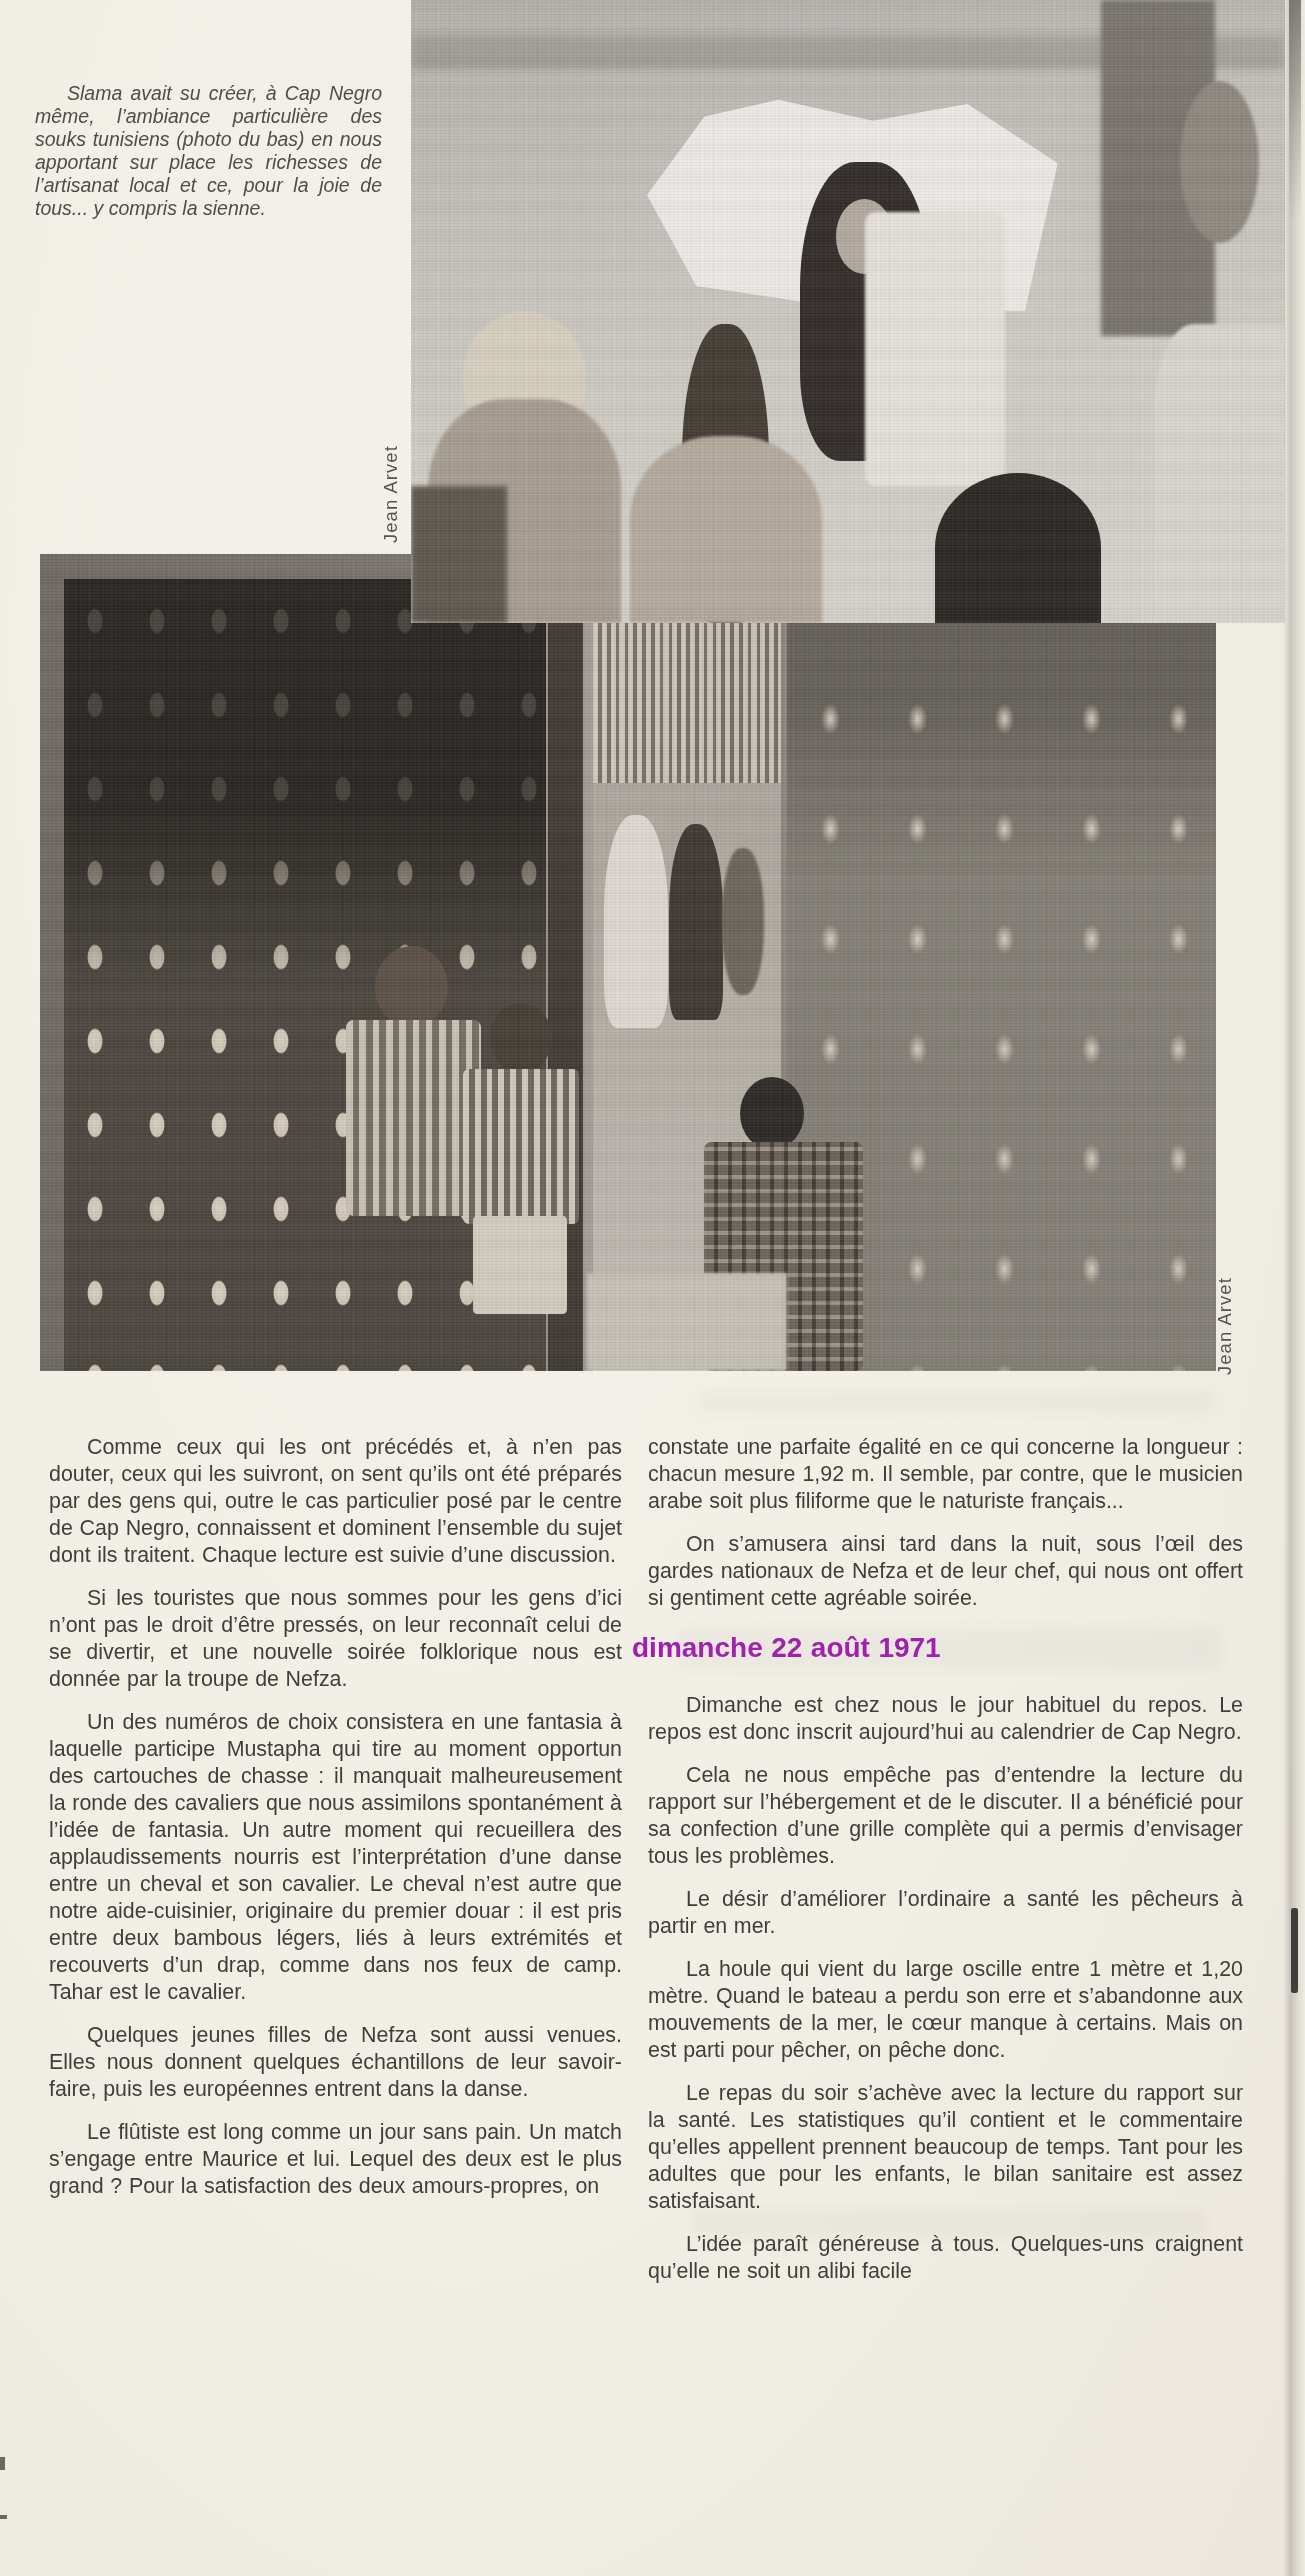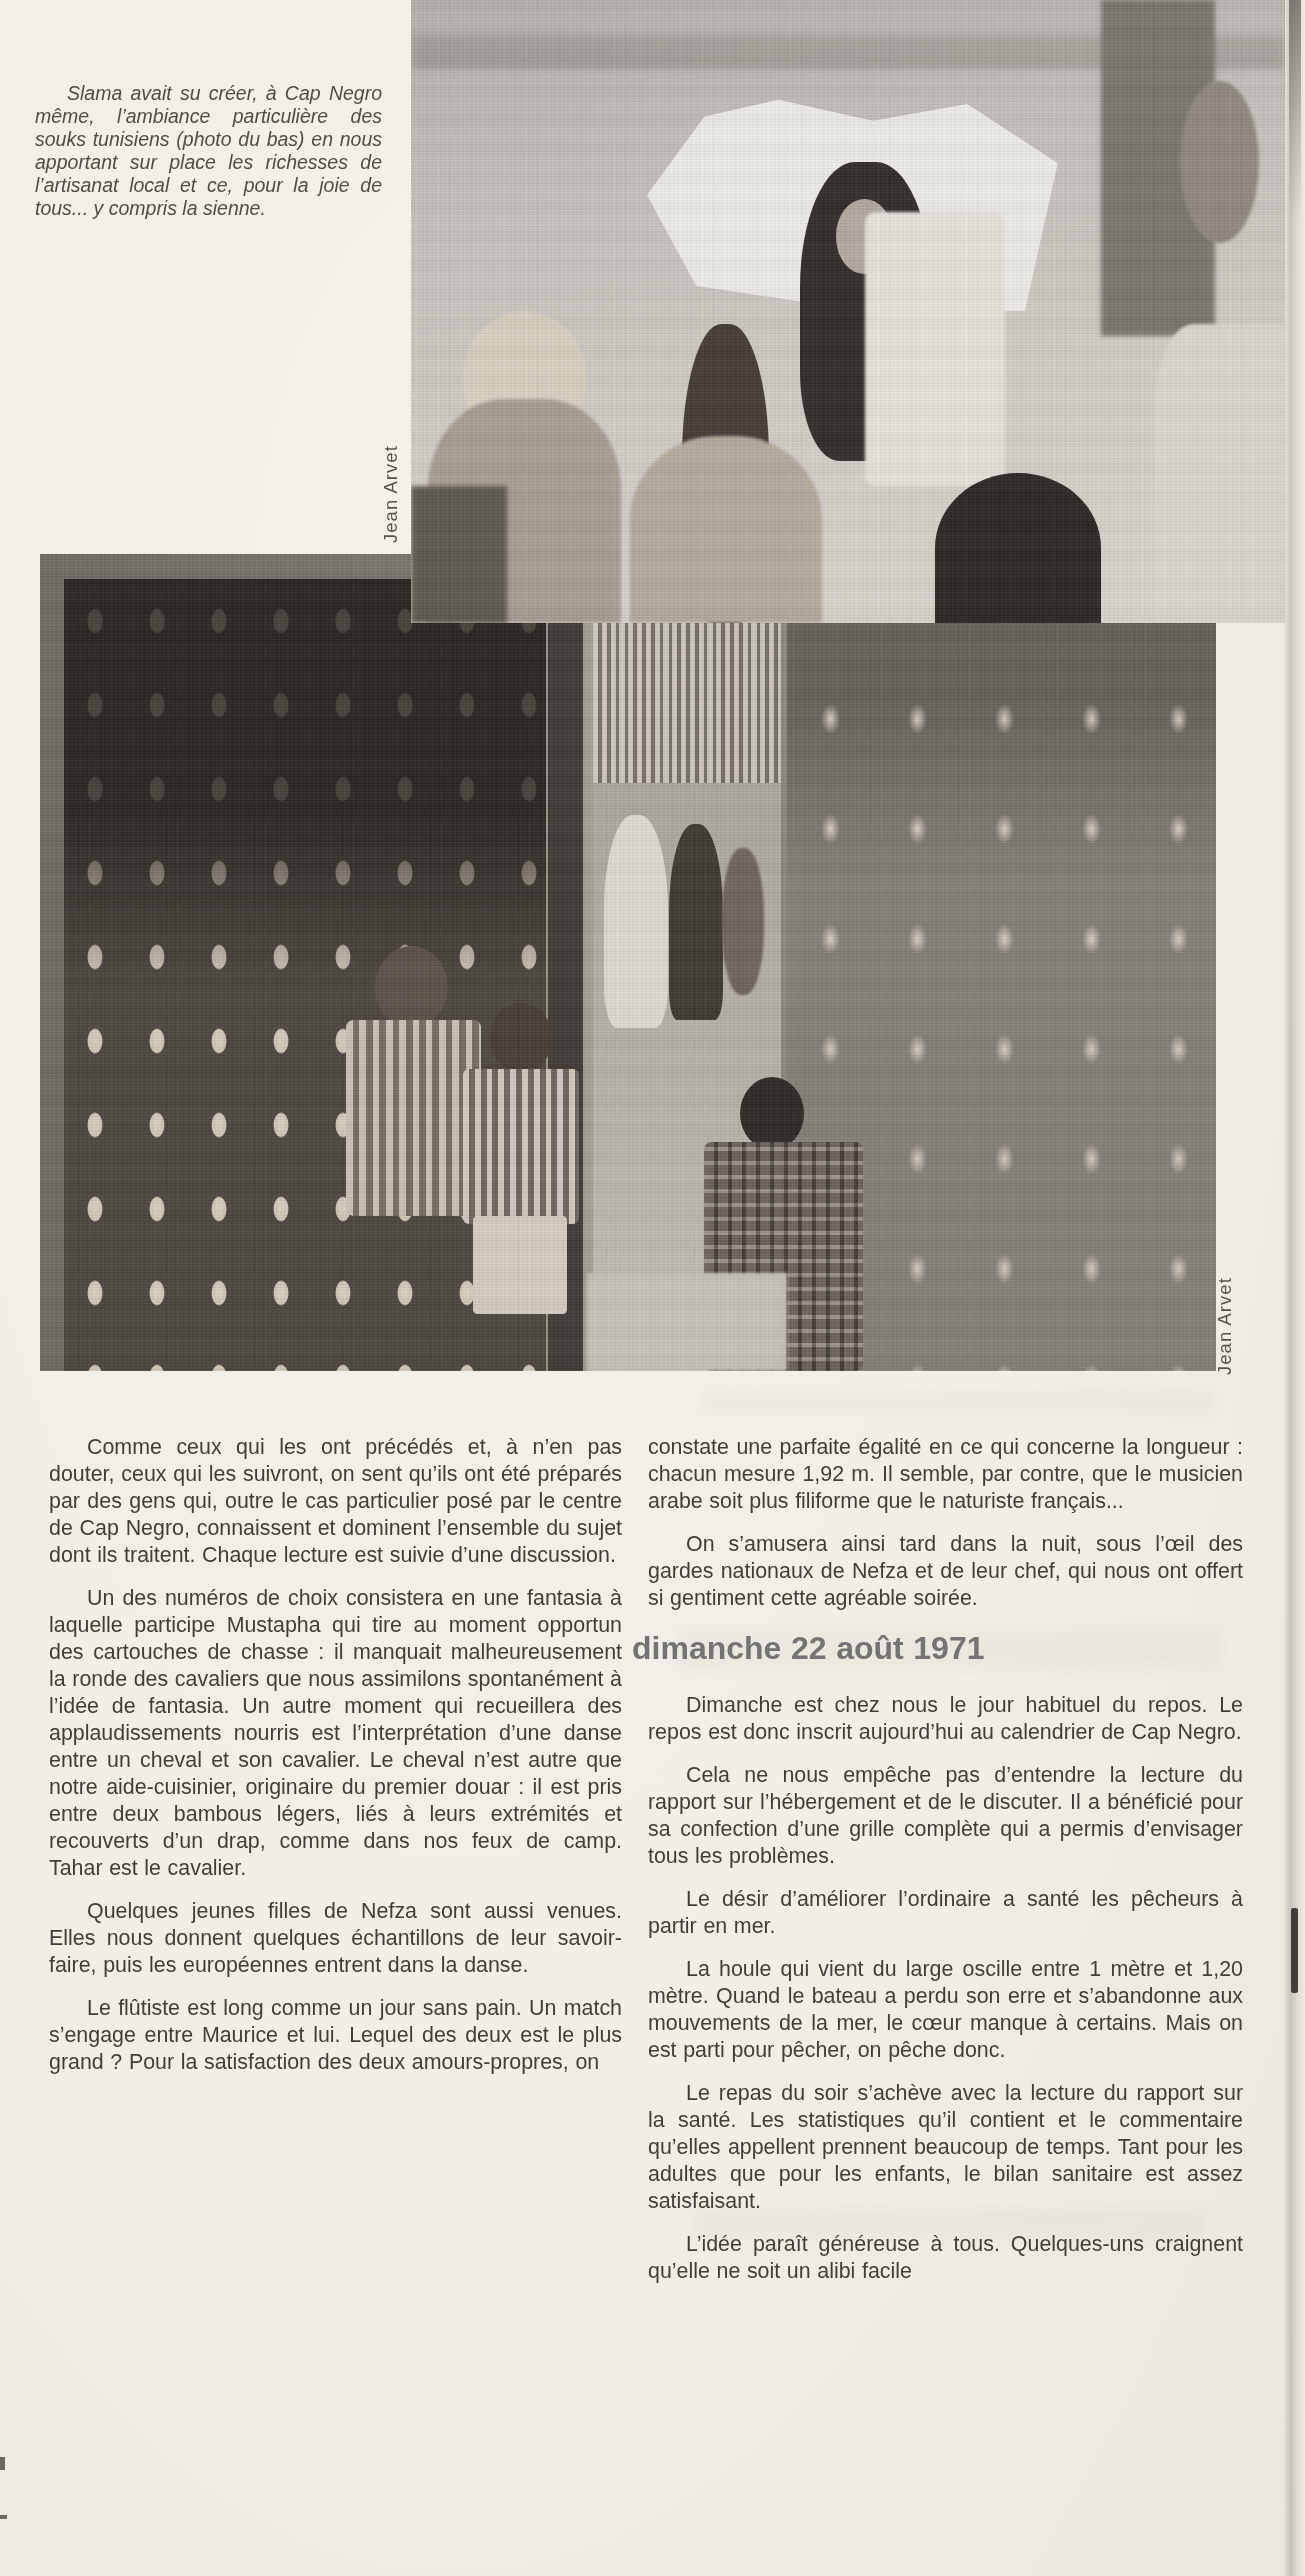--- a/index.html
+++ b/index.html
@@ -103,22 +103,22 @@
   .column{
     position:absolute;top:1418px;
     font-size:21.4px;line-height:27px;text-align:justify;
     hyphens:auto;-webkit-hyphens:auto;word-spacing:0.7px;color:#413e3a;
   }
   #col-left{left:33px;width:605px;height:1158px;overflow:hidden;}
   #col-right{left:632px;width:627px;height:1158px;overflow:hidden;}
   .column p{margin:16px;text-indent:38px;}
   .column p.cont{text-indent:0;}
   .date-heading{
-    margin:19px 0 26.5px 0;font-size:32px;line-height:34px;font-weight:700;
-    color:#737373;letter-spacing:0;text-align:left;
+    margin:19px 0 26.5px 0;font-size:28px;line-height:34px;font-weight:700;
+    color:#a21caf;letter-spacing:0;text-align:left;
   }
   
   .edge-band{
     position:absolute;right:0;top:0;width:22px;height:2576px;z-index:6;
     background:linear-gradient(90deg, rgba(0,0,0,0) 0%, rgba(110,106,100,.30) 35%, #ddd9d0 62%, #eeebe3 100%);
   }
   .edge-band-top{
     position:absolute;right:4.4px;top:0;width:11.8px;height:221px;z-index:7;
     background:linear-gradient(180deg, rgba(95,92,88,.75) 0%, rgba(95,92,88,.25) 60%, rgba(95,92,88,0) 100%);
     filter:blur(0.7px);
@@ -176,20 +176,21 @@
   <div class="blob pb-boy2-shirt"></div>
   <div class="blob pb-boy2-shorts"></div>
   <div class="blob pb-seated-head"></div>
   <div class="blob pb-seated-shirt"></div>
   <div class="blob pb-floor"></div>
 </div>
 <div class="credit" id="credit-bottom">Jean Arvet</div>
 
 <div class="column" id="col-left">
   <p>Comme ceux qui les ont précédés et, à n’en pas douter, ceux qui les suivront, on sent qu’ils ont été préparés par des gens qui, outre le cas particulier posé par le centre de Cap Negro, connaissent et dominent l’ensemble du sujet dont ils traitent. Chaque lecture est suivie d’une discussion.</p>
+  <p>Si les touristes que nous sommes pour les gens d’ici n’ont pas le droit d’être pressés, on leur reconnaît celui de se divertir, et une nouvelle soirée folklorique nous est donnée par la troupe de Nefza.</p>
   <p>Un des numéros de choix consistera en une fantasia à laquelle participe Mustapha qui tire au moment opportun des cartouches de chasse : il manquait malheureusement la ronde des cavaliers que nous assimilons spontanément à l’idée de fantasia. Un autre moment qui recueillera des applaudissements nourris est l’interprétation d’une danse entre un cheval et son cavalier. Le cheval n’est autre que notre aide-cuisinier, originaire du premier douar : il est pris entre deux bambous légers, liés à leurs extrémités et recouverts d’un drap, comme dans nos feux de camp. Tahar est le cavalier.</p>
   <p>Quelques jeunes filles de Nefza sont aussi venues. Elles nous donnent quelques échantillons de leur savoir-faire, puis les européennes entrent dans la danse.</p>
   <p>Le flûtiste est long comme un jour sans pain. Un match s’engage entre Maurice et lui. Lequel des deux est le plus grand ? Pour la satisfaction des deux amours-propres, on</p>
 </div>
 
 <div class="column" id="col-right">
   <p class="cont">constate une parfaite égalité en ce qui concerne la longueur : chacun mesure 1,92 m. Il semble, par contre, que le musicien arabe soit plus filiforme que le naturiste français...</p>
   <p>On s’amusera ainsi tard dans la nuit, sous l’œil des gardes nationaux de Nefza et de leur chef, qui nous ont offert si gentiment cette agréable soirée.</p>
   <h2 class="date-heading">dimanche 22 août 1971</h2>
   <p>Dimanche est chez nous le jour habituel du repos. Le repos est donc inscrit aujourd’hui au calendrier de Cap Negro.</p>

